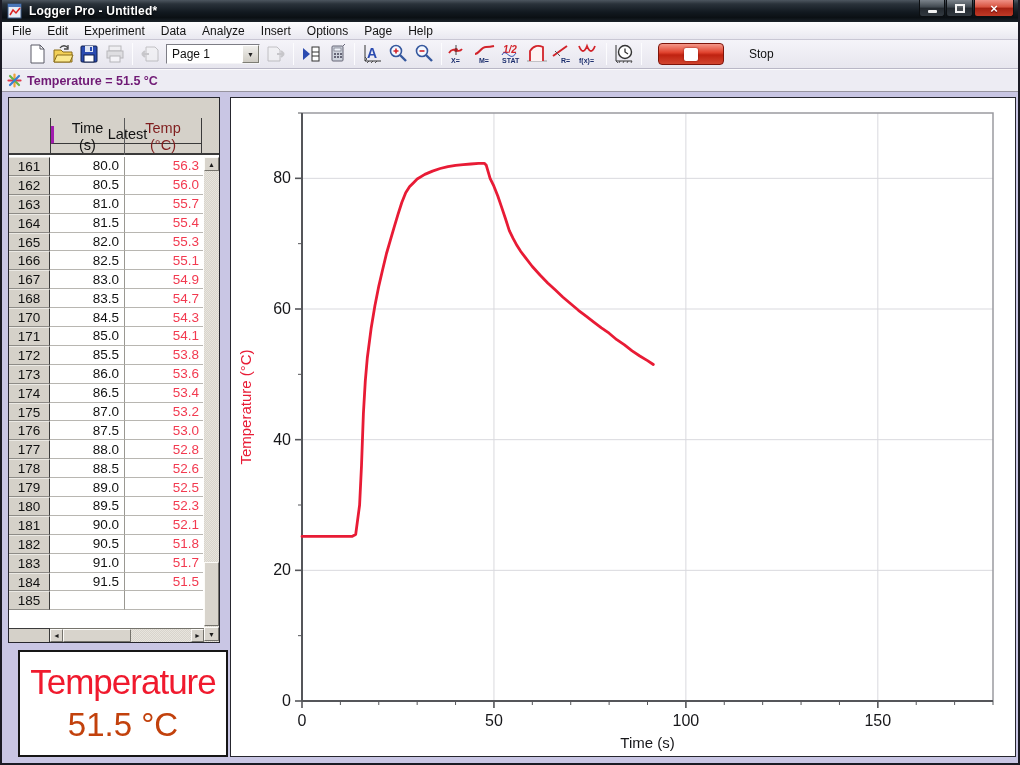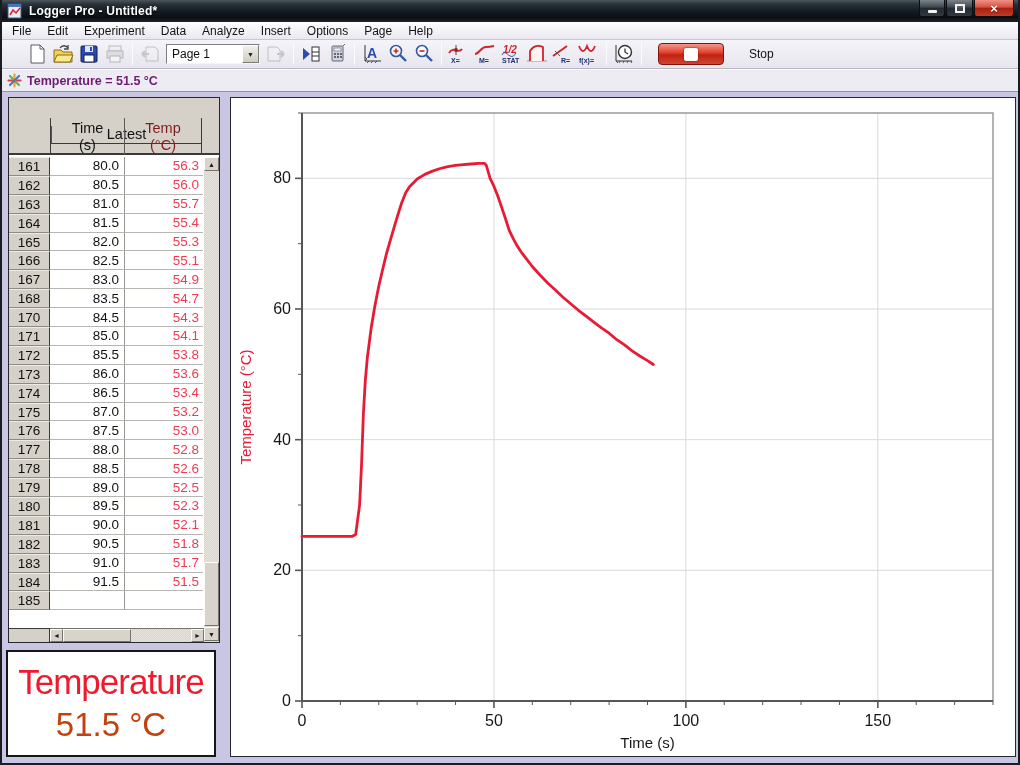--- a/index.html
+++ b/index.html
@@ -60,21 +60,21 @@
 
   
   .table-panel { position:absolute; left:6px; top:97px; width:212px; height:546px;
     background:#fff; border:1px solid #26262e; font-size:13.5px; color:#111; }
   .thead { position:absolute; left:0; top:0; right:0; height:57px; background:#d5d1c9;
     border-bottom:2px solid #3a3a3a; }
   .thead .r1 { display:grid; grid-template-columns:41px 152px 1fr; height:20px; }
   .thead .r2 { display:grid; grid-template-columns:41px 75px 77px 1fr; height:37px; }
   .hcell { display:flex; flex-direction:column; align-items:center; justify-content:center;
     line-height:17px; font-size:14.5px; }
-  .hcell.latest { border-left:2px solid #a21caf; border-right:1px solid #3a3a3a; border-bottom:1px solid #3a3a3a;margin-top:28px; }
+  .hcell.latest { border-left:4px solid #a21caf; border-right:1px solid #3a3a3a; border-bottom:1px solid #3a3a3a;margin-top:28px; }
   .hcell.time { border-left:1px solid #3a3a3a; border-right:1px solid #5a5a5a; }
   .hcell.temp { border-right:1px solid #3a3a3a; color:#7f1d1d; }
   .tbody { position:absolute; left:0; top:59px; width:195px; }
   .trow { display:grid; grid-template-columns:41px 75px 78px; height:18.9px; }
   .rn { background:#d5d1c9; border-right:1px solid #3a3a3a; border-bottom:1px solid #8d8b86;
     border-top:1px solid #eceae5; display:flex; align-items:center; justify-content:center; }
   .tc { display:flex; align-items:center; justify-content:flex-end; border-bottom:1px solid #b8b6b1; background:#fff; }
   .tc.time { padding-right:5px; border-right:1px solid #9a9892; }
   .tc.temp { padding-right:4px; color:#f23a50; }
 
@@ -89,21 +89,21 @@
   .vdown { position:absolute; bottom:1px; left:0; right:0; height:14px; }
   .hscrollrow { position:absolute; left:0; bottom:0; height:14px; width:195px; display:flex; }
   .hfill { width:41px; background:#d5d1c9; border-right:1px solid #3a3a3a; border-top:1px solid #3a3a3a; }
   .hbar { position:relative; flex:1; background:repeating-conic-gradient(#e8e5de 0% 25%, #d8d4cc 0% 50%) 0 0/2px 2px; border-top:1px solid #75736c; }
   .hleft { position:absolute; left:0; top:0; bottom:0; width:13px; }
   .hthumb { position:absolute; left:13px; top:0; bottom:0; width:68px; background:#d8d4cc;
     border:1px solid; border-color:#fcfbf8 #75736c #75736c #fcfbf8; }
   .hright { position:absolute; right:0; top:0; bottom:0; width:13px; }
 
   
-  .meter-panel { position:absolute; left:4px; top:650px; width:210px; height:107px;
+  .meter-panel { position:absolute; left:16px; top:650px; width:210px; height:107px;
     background:#fff; border:2px solid #161616; display:flex; flex-direction:column;
     align-items:center; justify-content:center; }
   .meter-label { color:#f01a2e; font-size:35px; line-height:42px; letter-spacing:-1px; }
   .meter-value { color:#c2410c; font-size:33px; line-height:44px; }
 
   
   .graph-panel { position:absolute; left:228px; top:97px; width:786px; height:660px;
     background:#fff; border:1px solid #26262e; }
 </style>
 </head>

